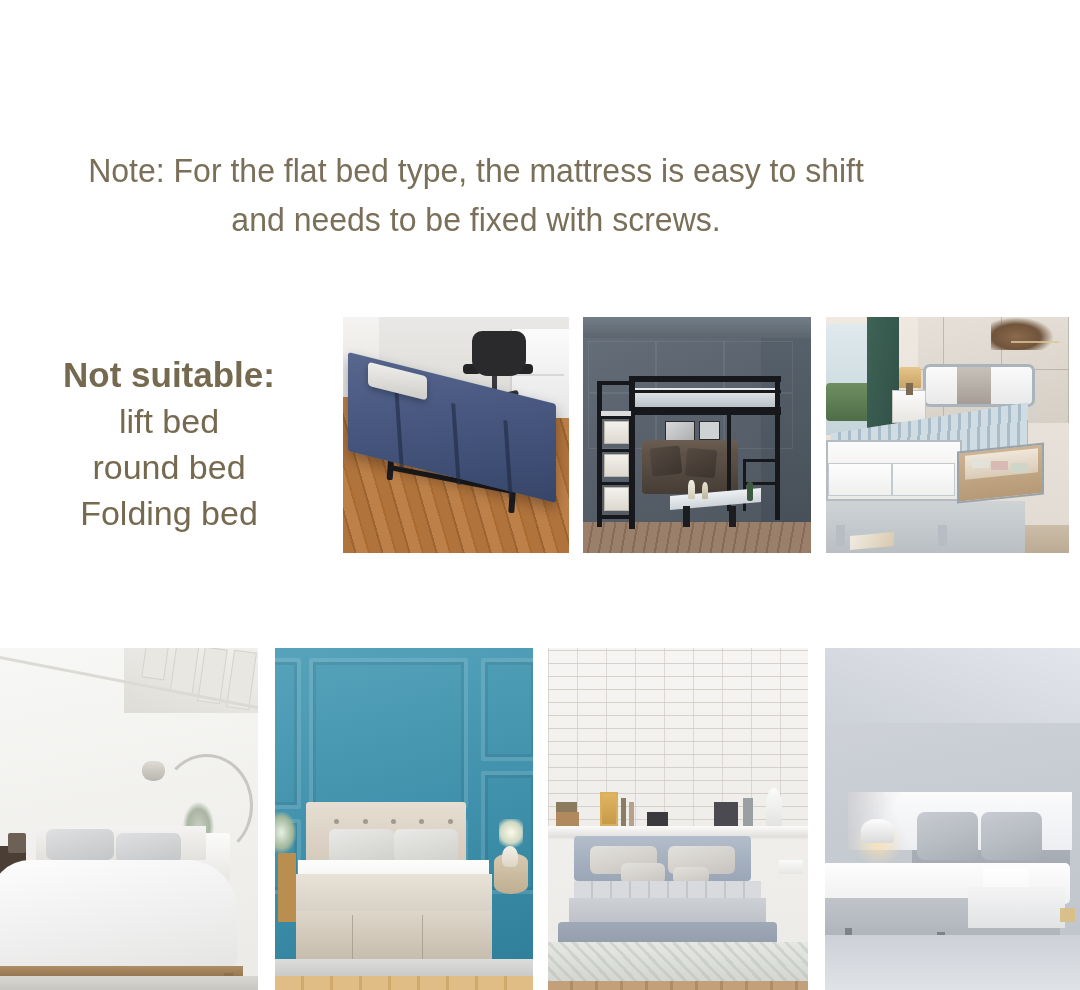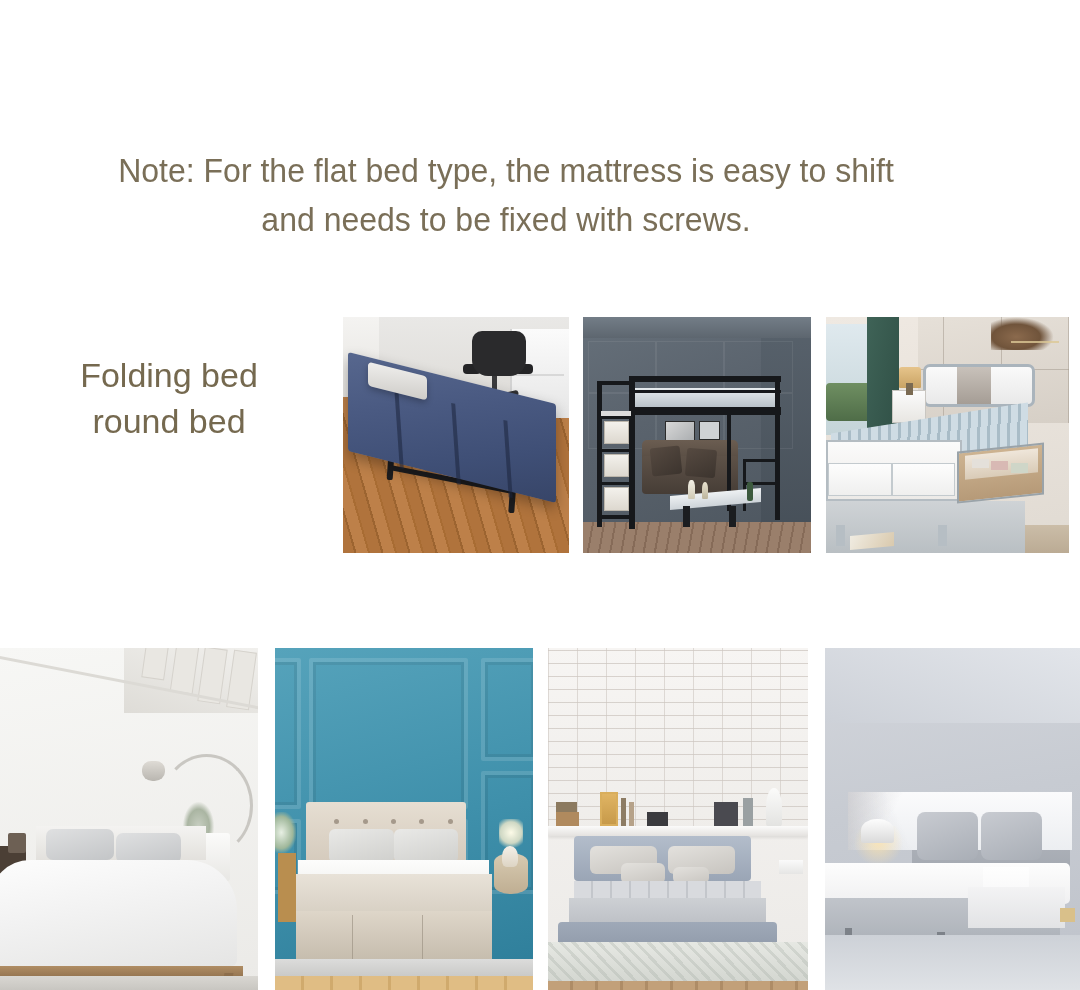--- a/index.html
+++ b/index.html
@@ -47,21 +47,20 @@
   }
 
   
   .note-block {
     position: absolute;
     left: 0;
     top: 146px;
     width: 952px;
     text-align: center;
     color: #7a6f58;
-    margin-left: 30px;
   }
   .note-line {
     font-family: "Liberation Sans Narrow", "Liberation Sans", sans-serif;
     font-size: 33px;
     line-height: 49px;
     font-weight: normal;
     white-space: nowrap;
     transform: scaleX(0.97);
   }
 
@@ -304,22 +303,24 @@
 
 <div id="page">
 
 
   <div class="note-block">
     <div class="note-line">Note: For the flat bed type, the mattress is easy to shift</div>
     <div class="note-line">and needs to be fixed with screws.</div>
   </div>
 
   <div class="notsuitable-block">
+    <div class="ns-title">Not suitable:</div>
+    <div class="ns-item">lift bed</div>
+    <div class="ns-item">round bed</div>
     <div class="ns-item">Folding bed</div>
-    <div class="ns-item">round bed</div>
   </div>
 
   <div class="photo" style="left:343px; top:317px; width:226px; height:236px;">
     <div class="scene">
       <div class="el m1-wall"></div>
       <div class="el m1-wall-side"></div>
       <div class="el m1-floor"></div>
       <div class="el m1-desk"></div>
       <div class="el m1-desk-line"></div>
       <div class="el m1-chair-base1"></div>

